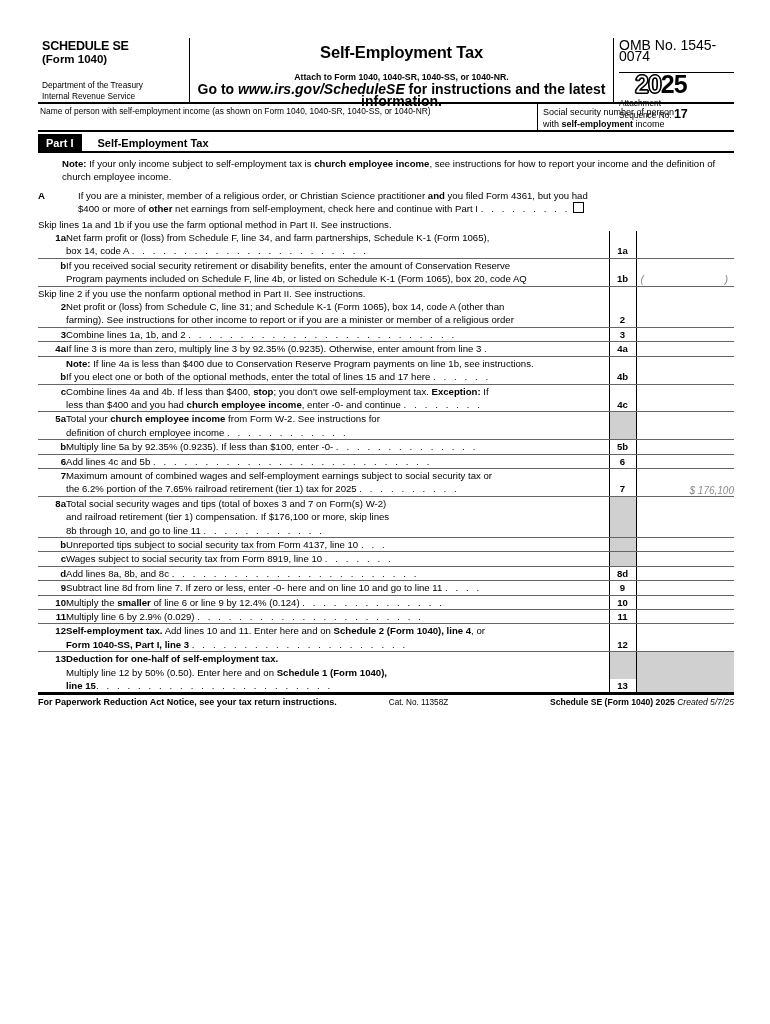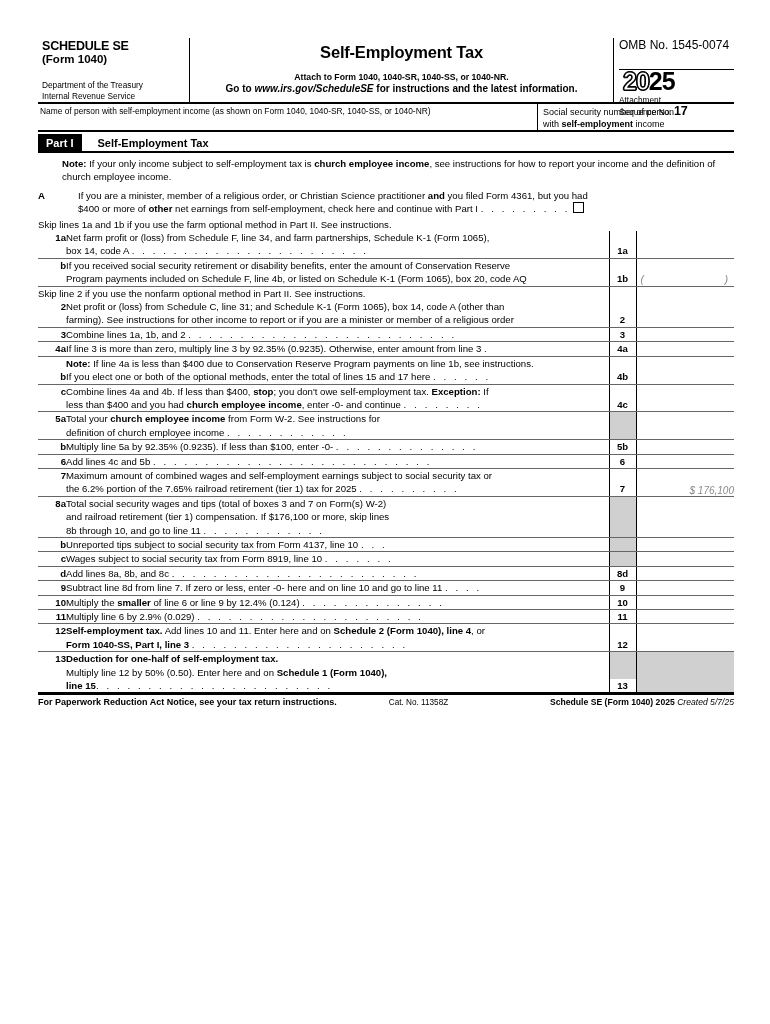--- a/index.html
+++ b/index.html
@@ -73,50 +73,50 @@
     font-weight: bold;
     letter-spacing: -0.2px;
   }
   .attach-line {
     font-size: 8.7px;
     font-weight: bold;
     margin-top: 9px;
     line-height: 12px;
   }
   .goto-line {
-    font-size: 10px;
+    font-size: 14px;
     font-weight: bold;
     line-height: 12px;
   }
   .goto-line i {
     font-style: italic;
   }
   .hdr-right {
     width: 120px;
     box-sizing: border-box;
     padding-left: 5px;
   }
   .omb {
-    font-size: 12px;
+    font-size: 14px;
     line-height: 11px;
     padding-top: 2px;
     border-bottom: 1.5px solid #000;
-    padding-bottom: 18px;
+    padding-bottom: 10px;
   }
   .yearbox {
     position: relative;
     height: 24px;
   }
   .year {
     font-size: 25px;
     font-weight: bold;
     letter-spacing: -1px;
     line-height: 25px;
     position: absolute;
-    left: 4px;
+    left: 16px;
     top: -1px;
   }
   .year .hollow {
     color: #fff;
     -webkit-text-stroke: 1.2px #000;
     text-shadow:
       -1px 0 #000, 1px 0 #000, 0 -1px #000, 0 1px #000;
   }
   .attachseq {
     font-size: 8.3px;

